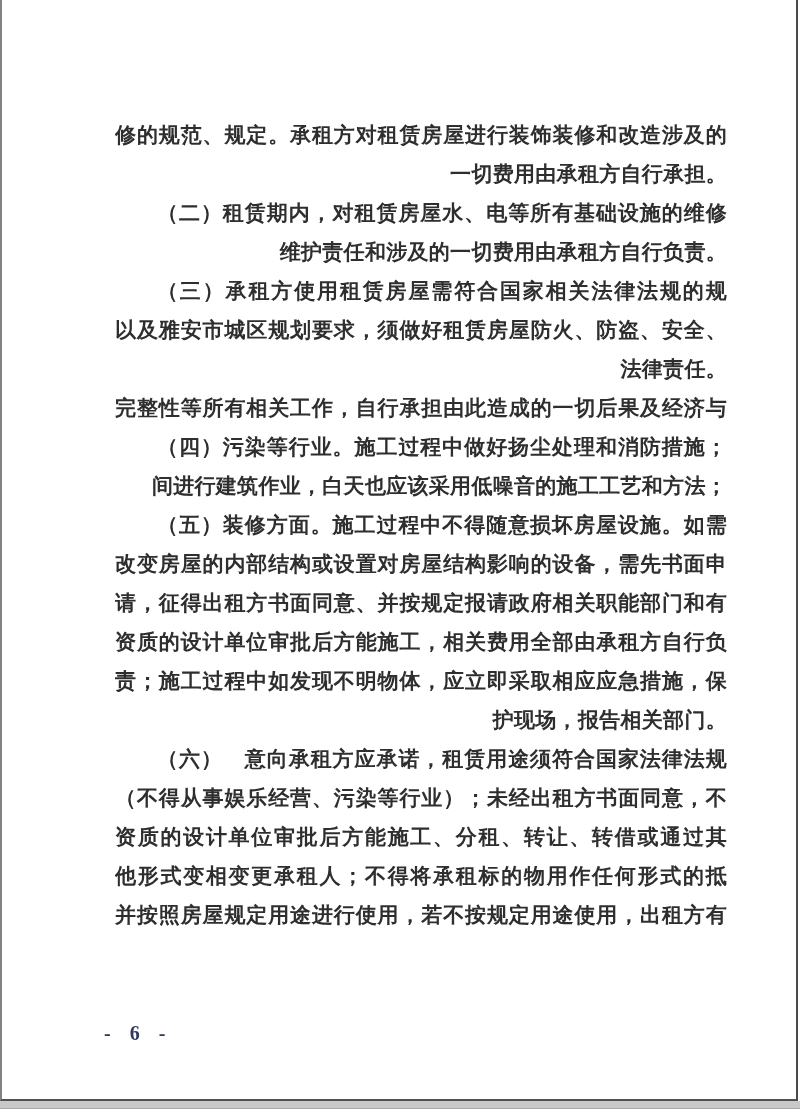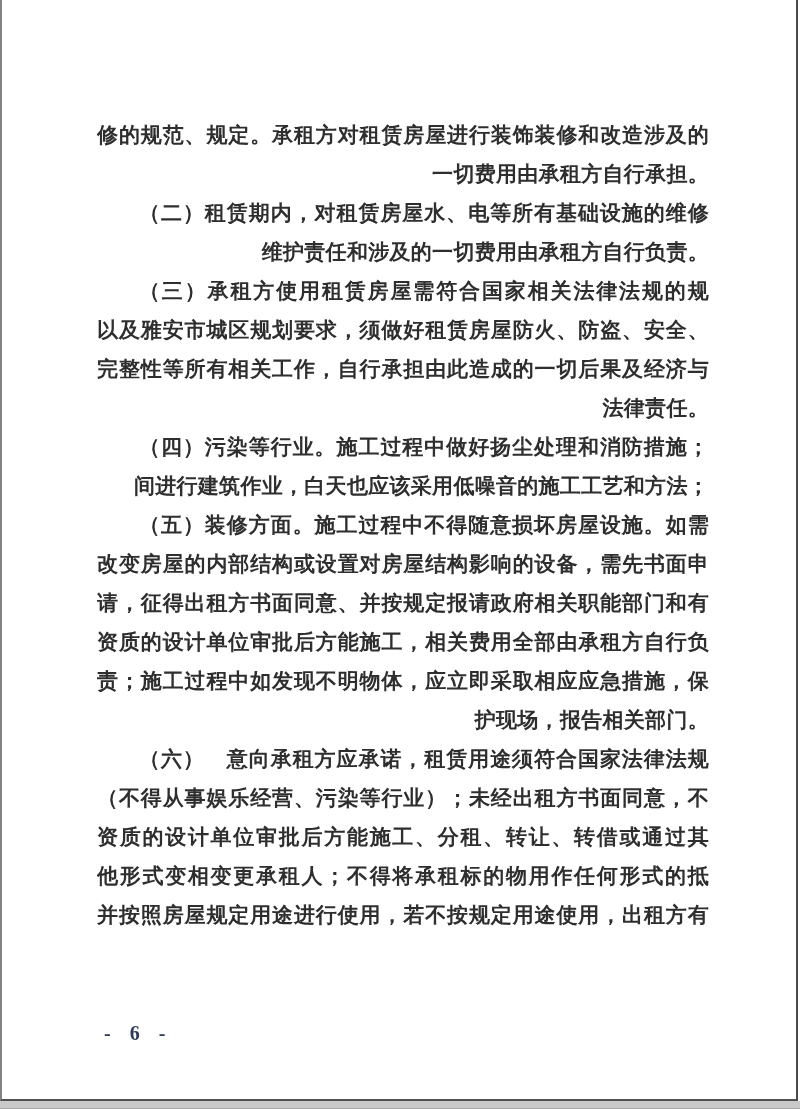--- a/index.html
+++ b/index.html
@@ -39,21 +39,21 @@
     position: absolute;
     left: 0;
     top: 1101px;
     width: 800px;
     height: 8px;
     background: var(--outside);
     border-bottom: 1px solid #a8a8a8;
   }
   .text-block {
     position: absolute;
-    left: 95px;
+    left: 113px;
     top: 116px;
     width: 612px;
   }
   .line {
     font-size: 21px;
     line-height: 39px;
     height: 39px;
     font-weight: bold;
     color: var(--text);
     text-align: right;
@@ -85,22 +85,22 @@
 
 <div class="viewport">
   <div class="page">
     <div class="text-block">
         <div class="line fill">修的规范、规定。承租方对租赁房屋进行装饰装修和改造涉及的</div>
         <div class="line">一切费用由承租方自行承担。</div>
         <div class="line fill indent">（二）租赁期内，对租赁房屋水、电等所有基础设施的维修</div>
         <div class="line">维护责任和涉及的一切费用由承租方自行负责。</div>
         <div class="line fill indent">（三）承租方使用租赁房屋需符合国家相关法律法规的规定，</div>
         <div class="line fill">以及雅安市城区规划要求，须做好租赁房屋防火、防盗、安全、</div>
+        <div class="line">法律责任。</div>
         <div class="line fill">完整性等所有相关工作，自行承担由此造成的一切后果及经济与</div>
-        <div class="line">法律责任。</div>
         <div class="line fill indent">（四）污染等行业。施工过程中做好扬尘处理和消防措施；施</div>
         <div class="line">间进行建筑作业，白天也应该采用低噪音的施工工艺和方法；</div>
         <div class="line fill indent">（五）装修方面。施工过程中不得随意损坏房屋设施。如需</div>
         <div class="line fill">改变房屋的内部结构或设置对房屋结构影响的设备，需先书面申</div>
         <div class="line fill">请，征得出租方书面同意、并按规定报请政府相关职能部门和有</div>
         <div class="line fill">资质的设计单位审批后方能施工，相关费用全部由承租方自行负</div>
         <div class="line fill">责；施工过程中如发现不明物体，应立即采取相应应急措施，保</div>
         <div class="line">护现场，报告相关部门。</div>
         <div class="line fill indent">（六）　意向承租方应承诺，租赁用途须符合国家法律法规</div>
         <div class="line fill">（不得从事娱乐经营、污染等行业）；未经出租方书面同意，不</div>

